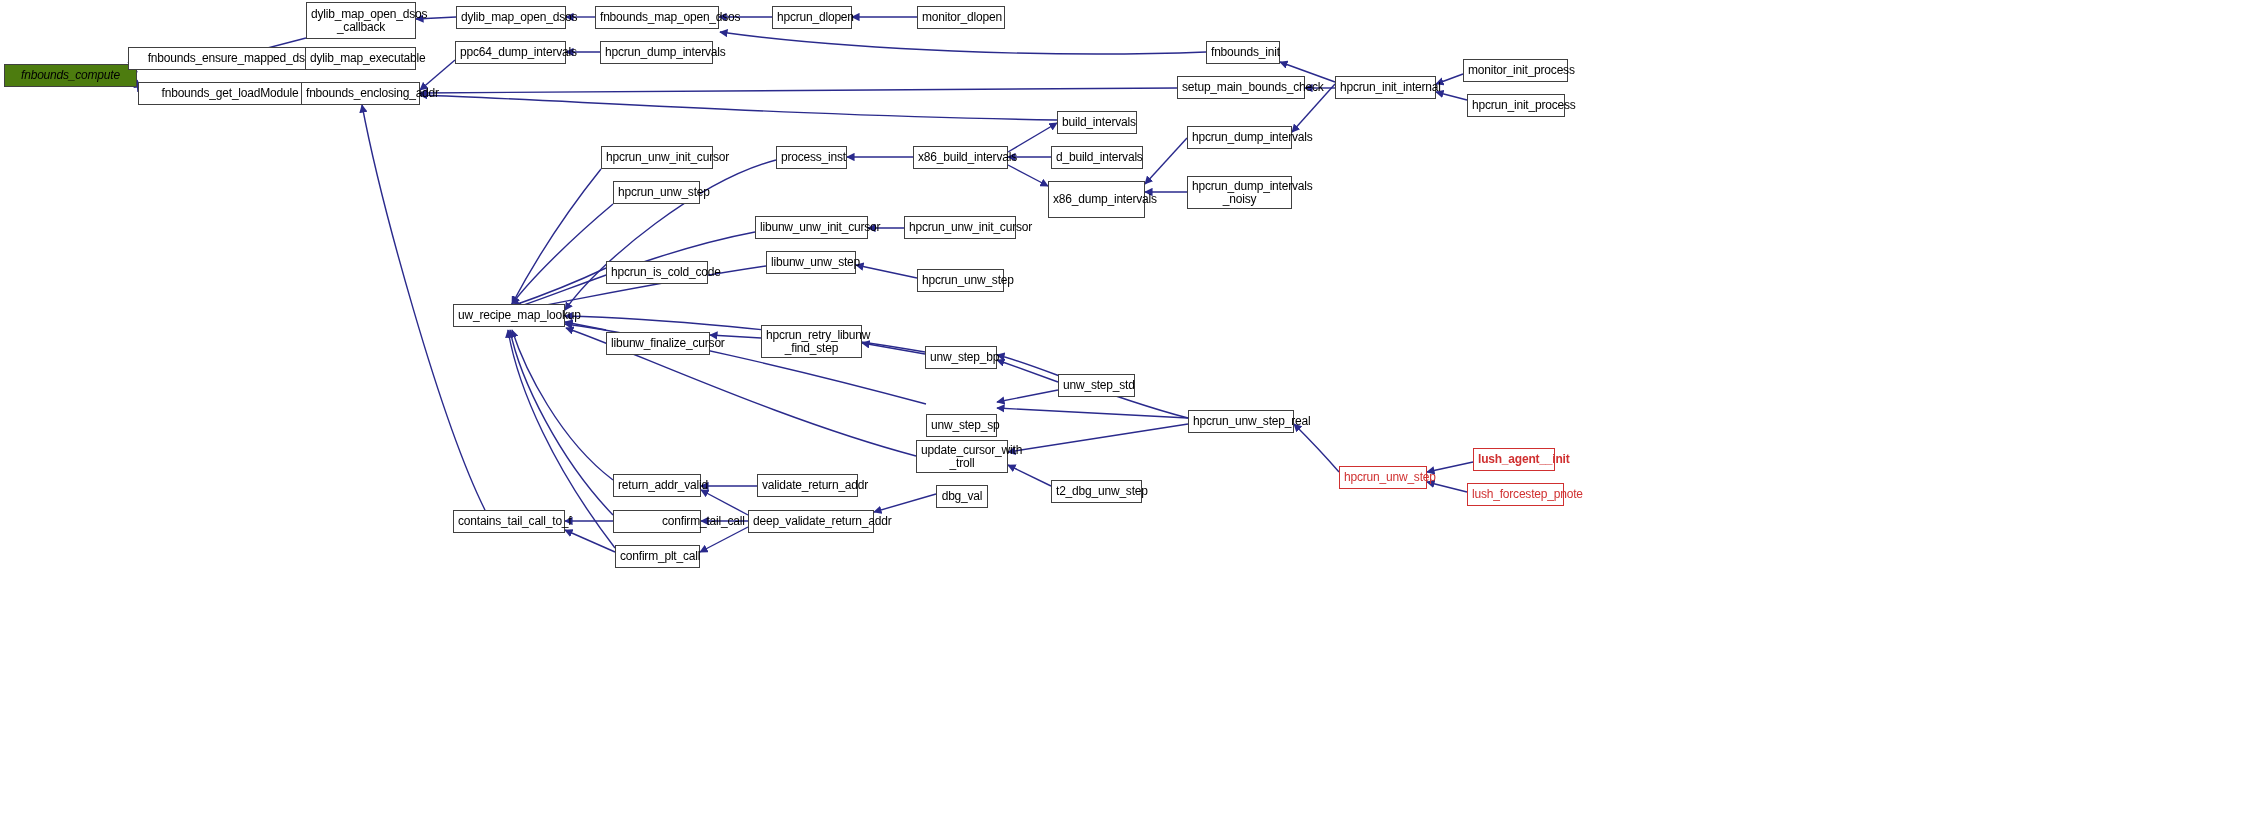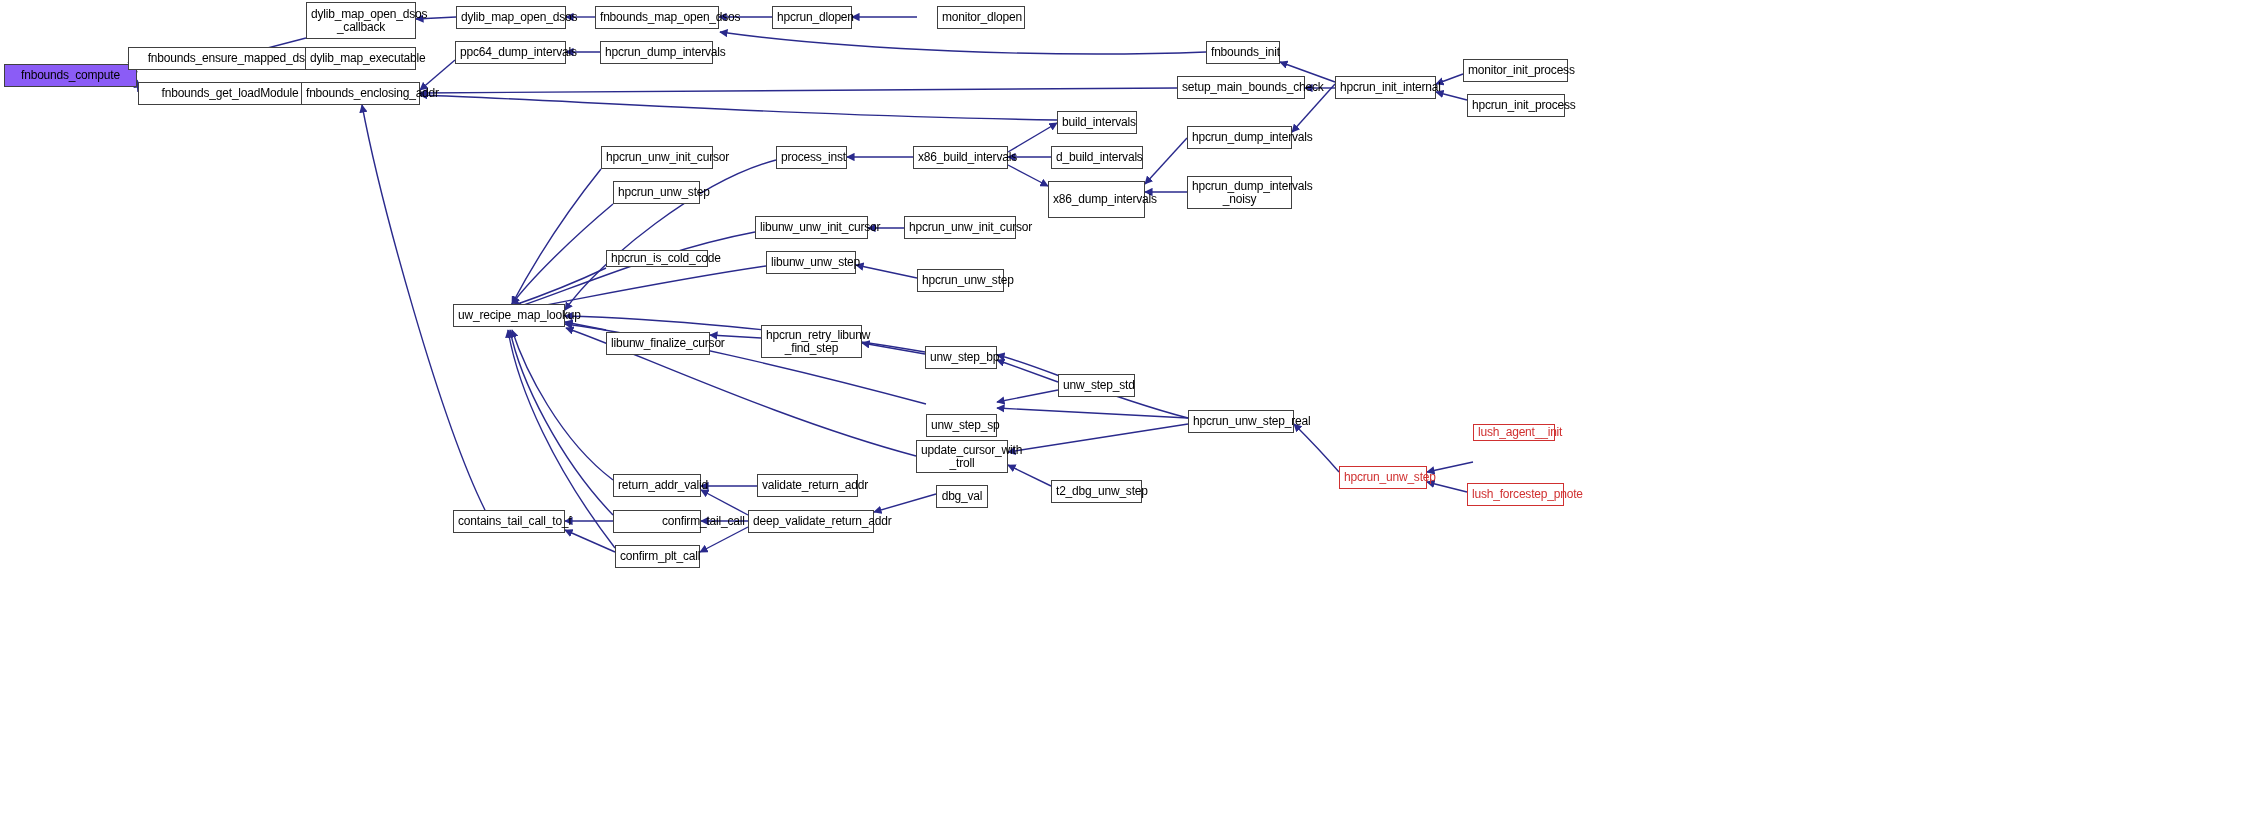--- a/index.html
+++ b/index.html
@@ -33,22 +33,23 @@
     background: #ffffff;
     border: 1px solid #404040;
     color: #000000;
     font-size: 12px;
     line-height: 1.05;
     letter-spacing: -0.2px;
     white-space: pre-line;
     padding: 0 4px;
   }
   .node.root {
-    background: #8b5cf6;
+    background: #4d7c0f;
     border-color: #404040;
+    font-style: italic;
   }
   .node.highlight {
     border-color: #d03030;
     color: #d03030;
   }
   .node-label {
     display: block;
     width: 100%;
   }
 </style>
@@ -130,53 +131,53 @@
       <div class="node" style="left: 138px; top: 82px; width: 184px; height: 23px;"><span class="node-label">fnbounds_get_loadModule</span></div>
       <div class="node" style="left: 306px; top: 2px; width: 110px; height: 37px;"><span class="node-label">dylib_map_open_dsos
 _callback</span></div>
       <div class="node" style="left: 305px; top: 47px; width: 111px; height: 23px;"><span class="node-label">dylib_map_executable</span></div>
       <div class="node" style="left: 301px; top: 82px; width: 119px; height: 23px;"><span class="node-label">fnbounds_enclosing_addr</span></div>
       <div class="node" style="left: 456px; top: 6px; width: 110px; height: 23px;"><span class="node-label">dylib_map_open_dsos</span></div>
       <div class="node" style="left: 455px; top: 41px; width: 111px; height: 23px;"><span class="node-label">ppc64_dump_intervals</span></div>
       <div class="node" style="left: 595px; top: 6px; width: 124px; height: 23px;"><span class="node-label">fnbounds_map_open_dsos</span></div>
       <div class="node" style="left: 600px; top: 41px; width: 113px; height: 23px;"><span class="node-label">hpcrun_dump_intervals</span></div>
       <div class="node" style="left: 772px; top: 6px; width: 80px; height: 23px;"><span class="node-label">hpcrun_dlopen</span></div>
-      <div class="node" style="left: 917px; top: 6px; width: 88px; height: 23px; margin-left: 20px;"><span class="node-label">monitor_dlopen</span></div>
+      <div class="node" style="left: 917px; top: 6px; width: 88px; height: 23px;"><span class="node-label">monitor_dlopen</span></div>
       <div class="node" style="left: 1206px; top: 41px; width: 74px; height: 23px;"><span class="node-label">fnbounds_init</span></div>
       <div class="node" style="left: 1177px; top: 76px; width: 128px; height: 23px;"><span class="node-label">setup_main_bounds_check</span></div>
       <div class="node" style="left: 1335px; top: 76px; width: 101px; height: 23px;"><span class="node-label">hpcrun_init_internal</span></div>
       <div class="node" style="left: 1463px; top: 59px; width: 105px; height: 23px;"><span class="node-label">monitor_init_process</span></div>
       <div class="node" style="left: 1467px; top: 94px; width: 98px; height: 23px;"><span class="node-label">hpcrun_init_process</span></div>
       <div class="node" style="left: 1057px; top: 111px; width: 80px; height: 23px;"><span class="node-label">build_intervals</span></div>
       <div class="node" style="left: 1187px; top: 126px; width: 105px; height: 23px;"><span class="node-label">hpcrun_dump_intervals</span></div>
       <div class="node" style="left: 913px; top: 146px; width: 95px; height: 23px;"><span class="node-label">x86_build_intervals</span></div>
       <div class="node" style="left: 1051px; top: 146px; width: 92px; height: 23px;"><span class="node-label">d_build_intervals</span></div>
       <div class="node" style="left: 776px; top: 146px; width: 71px; height: 23px;"><span class="node-label">process_inst</span></div>
       <div class="node" style="left: 601px; top: 146px; width: 112px; height: 23px;"><span class="node-label">hpcrun_unw_init_cursor</span></div>
       <div class="node" style="left: 1048px; top: 181px; width: 97px; height: 37px;"><span class="node-label">x86_dump_intervals</span></div>
       <div class="node" style="left: 1187px; top: 176px; width: 105px; height: 33px;"><span class="node-label">hpcrun_dump_intervals
 _noisy</span></div>
       <div class="node" style="left: 613px; top: 181px; width: 87px; height: 23px;"><span class="node-label">hpcrun_unw_step</span></div>
       <div class="node" style="left: 755px; top: 216px; width: 113px; height: 23px;"><span class="node-label">libunw_unw_init_cursor</span></div>
       <div class="node" style="left: 904px; top: 216px; width: 112px; height: 23px;"><span class="node-label">hpcrun_unw_init_cursor</span></div>
-      <div class="node" style="left: 606px; top: 250px; width: 102px; height: 17px;"><span class="node-label">hpcrun_is_cold_code</span></div>
+      <div class="node" style="left: 606px; top: 261px; width: 102px; height: 23px;"><span class="node-label">hpcrun_is_cold_code</span></div>
       <div class="node" style="left: 766px; top: 251px; width: 90px; height: 23px;"><span class="node-label">libunw_unw_step</span></div>
       <div class="node" style="left: 917px; top: 269px; width: 87px; height: 23px;"><span class="node-label">hpcrun_unw_step</span></div>
       <div class="node" style="left: 453px; top: 304px; width: 112px; height: 23px;"><span class="node-label">uw_recipe_map_lookup</span></div>
       <div class="node" style="left: 606px; top: 332px; width: 104px; height: 23px;"><span class="node-label">libunw_finalize_cursor</span></div>
       <div class="node" style="left: 761px; top: 325px; width: 101px; height: 33px;"><span class="node-label">hpcrun_retry_libunw
 _find_step</span></div>
       <div class="node" style="left: 925px; top: 346px; width: 72px; height: 23px;"><span class="node-label">unw_step_bp</span></div>
       <div class="node" style="left: 1058px; top: 374px; width: 77px; height: 23px;"><span class="node-label">unw_step_std</span></div>
       <div class="node" style="left: 926px; top: 414px; width: 71px; height: 23px;"><span class="node-label">unw_step_sp</span></div>
       <div class="node" style="left: 1188px; top: 410px; width: 106px; height: 23px;"><span class="node-label">hpcrun_unw_step_real</span></div>
       <div class="node" style="left: 916px; top: 440px; width: 92px; height: 33px;"><span class="node-label">update_cursor_with
 _troll</span></div>
       <div class="node highlight" style="left: 1339px; top: 466px; width: 88px; height: 23px;"><span class="node-label">hpcrun_unw_step</span></div>
-      <div class="node highlight" style="left: 1473px; top: 424px; width: 82px; height: 17px;"><span class="node-label">lush_agent__init</span></div>
+      <div class="node highlight" style="left: 1473px; top: 448px; width: 82px; height: 23px; font-weight: bold;"><span class="node-label">lush_agent__init</span></div>
       <div class="node highlight" style="left: 1467px; top: 483px; width: 97px; height: 23px;"><span class="node-label">lush_forcestep_pnote</span></div>
       <div class="node" style="left: 613px; top: 474px; width: 88px; height: 23px;"><span class="node-label">return_addr_valid</span></div>
       <div class="node" style="left: 757px; top: 474px; width: 101px; height: 23px;"><span class="node-label">validate_return_addr</span></div>
       <div class="node" style="left: 936px; top: 485px; width: 52px; height: 23px;"><span class="node-label">dbg_val</span></div>
       <div class="node" style="left: 1051px; top: 480px; width: 91px; height: 23px;"><span class="node-label">t2_dbg_unw_step</span></div>
       <div class="node" style="left: 453px; top: 510px; width: 112px; height: 23px;"><span class="node-label">contains_tail_call_to_f</span></div>
       <div class="node" style="left: 613px; top: 510px; width: 88px; height: 23px; padding-left: 48px;"><span class="node-label">confirm_tail_call</span></div>
       <div class="node" style="left: 748px; top: 510px; width: 126px; height: 23px;"><span class="node-label">deep_validate_return_addr</span></div>
       <div class="node" style="left: 615px; top: 545px; width: 85px; height: 23px;"><span class="node-label">confirm_plt_call</span></div>
     </div>

